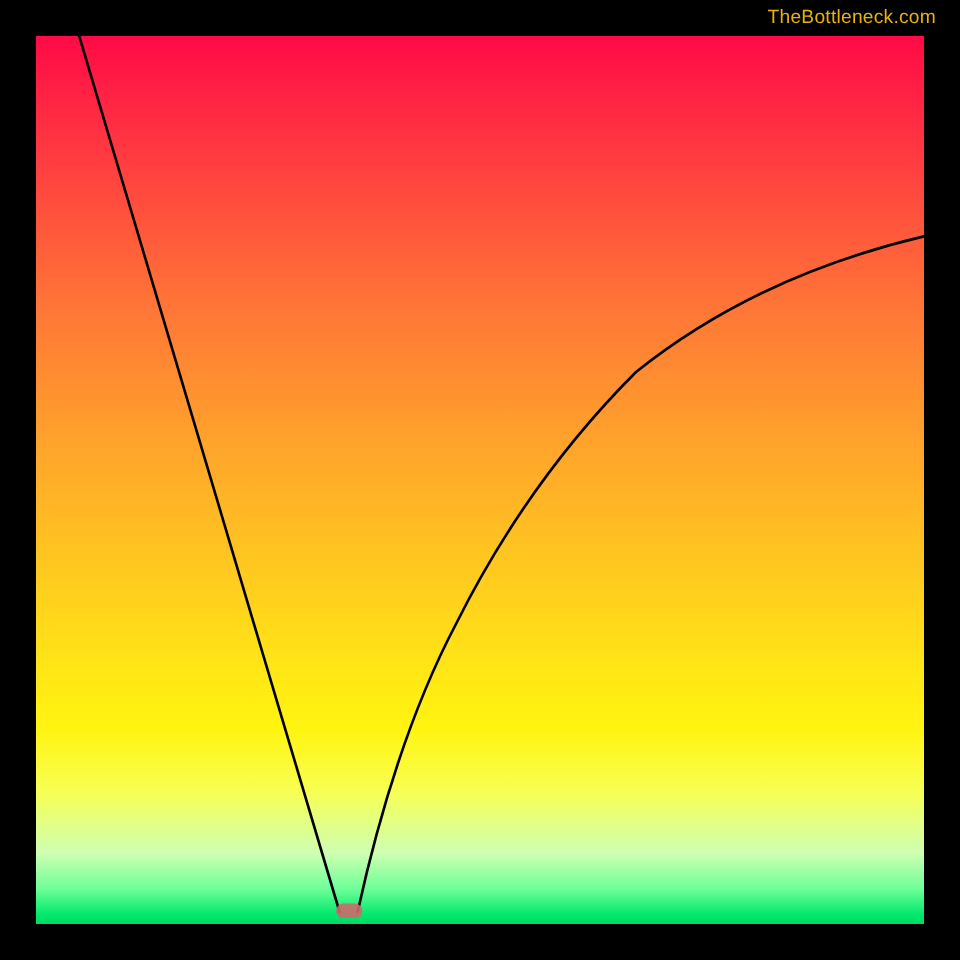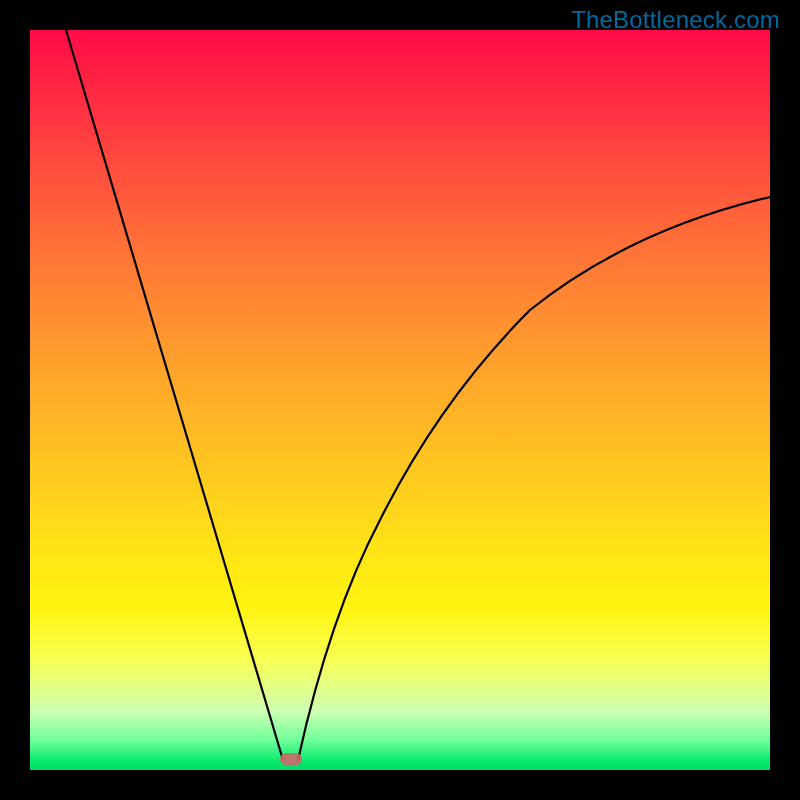--- a/index.html
+++ b/index.html
@@ -30,22 +30,22 @@
       #cfffb2 92%,
       #6fff99 96%,
       #00e86b 99%,
       #00d765 100%
     );
   }
   .watermark {
     position: absolute;
     top: 6px;
     right: 20px;
-    color: #0369a1;
-    font-size: 24px;
+    color: #eab308;
+    font-size: 16px;
     font-weight: 500;
     letter-spacing: 0.2px;
     z-index: 5;
   }
   svg.curve {
     position: absolute;
     left: 0;
     top: 0;
     width: 740px;
     height: 740px;

